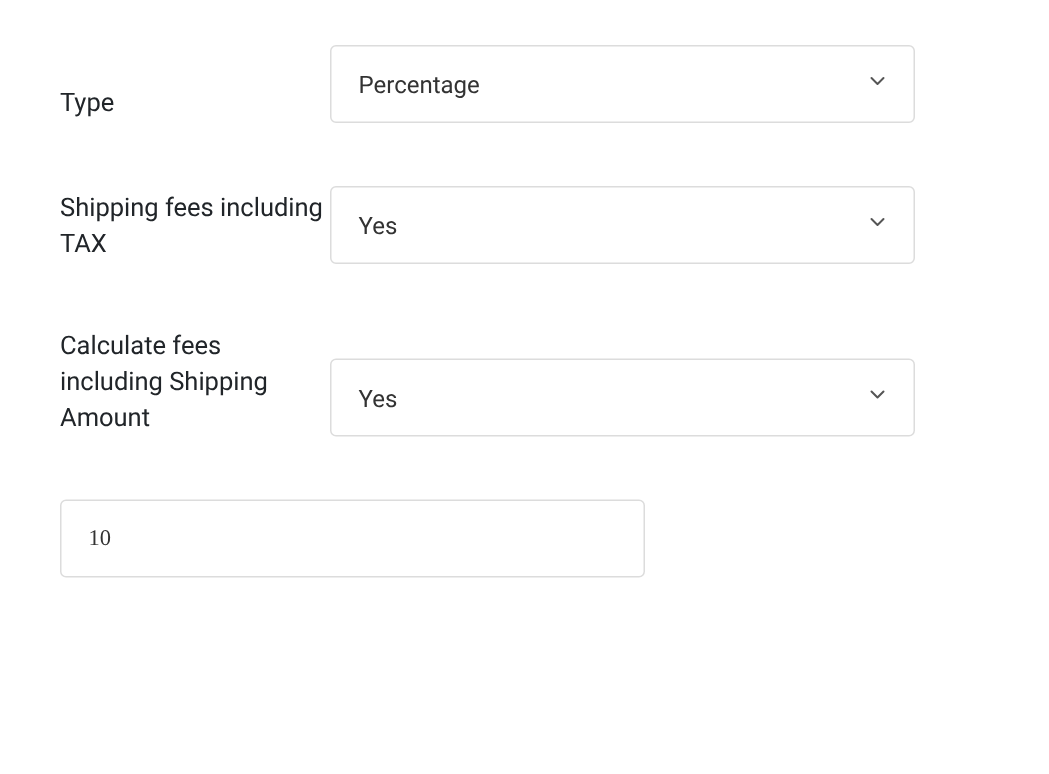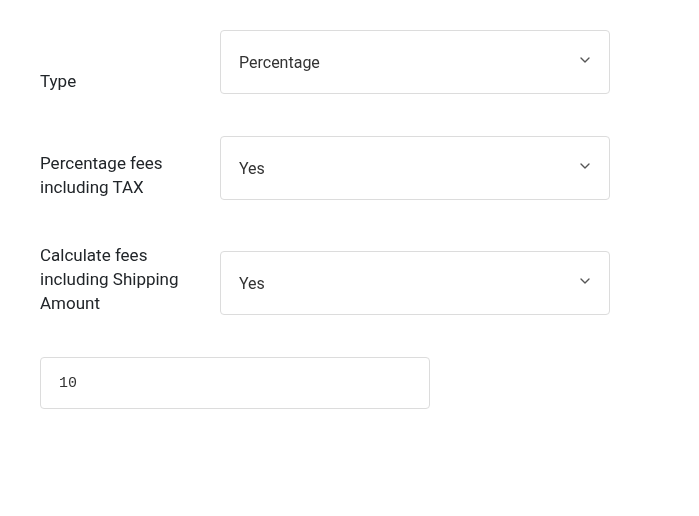--- a/index.html
+++ b/index.html
@@ -24,21 +24,21 @@
       line-height: 1.4;
       padding-top: 2px;
     }
     .form-control-wrap {
       flex: 1;
       max-width: 390px;
     }
     .select {
       position: relative;
       width: 100%;
-      height: 64px;
+      height: 52px;
       border: 1px solid #dcdcdc;
       border-radius: 4px;
       background: #fff;
       display: flex;
       align-items: center;
       padding: 0 44px 0 18px;
       font-size: 16px;
       color: #333;
       cursor: pointer;
       user-select: none;
@@ -51,21 +51,21 @@
       pointer-events: none;
     }
     .text-input {
       width: 100%;
       height: 52px;
       border: 1px solid #dcdcdc;
       border-radius: 4px;
       background: #fff;
       padding: 0 18px;
       font-size: 15px;
-      font-family: Liberation Mono, monospace;
+      font-family: Liberation Serif, serif;
       color: #333;
       outline: none;
     }
   </style>
 </head>
 <body>
 
 <div class="form-row">
   <label class="form-label">Type</label>
   <div class="form-control-wrap">
@@ -74,21 +74,21 @@
       <span class="chevron">
         <svg width="16" height="16" viewBox="0 0 24 24" fill="none" stroke="#555" stroke-width="2" stroke-linecap="round" stroke-linejoin="round">
             <polyline points="6 9 12 15 18 9"></polyline>
           </svg>
       </span>
     </div>
   </div>
 </div>
 
 <div class="form-row">
-  <label class="form-label">Percentage fees including TAX</label>
+  <label class="form-label">Shipping fees including TAX</label>
   <div class="form-control-wrap">
     <div class="select">
       <span>Yes</span>
       <span class="chevron">
         <svg width="16" height="16" viewBox="0 0 24 24" fill="none" stroke="#555" stroke-width="2" stroke-linecap="round" stroke-linejoin="round">
             <polyline points="6 9 12 15 18 9"></polyline>
           </svg>
       </span>
     </div>
   </div>

